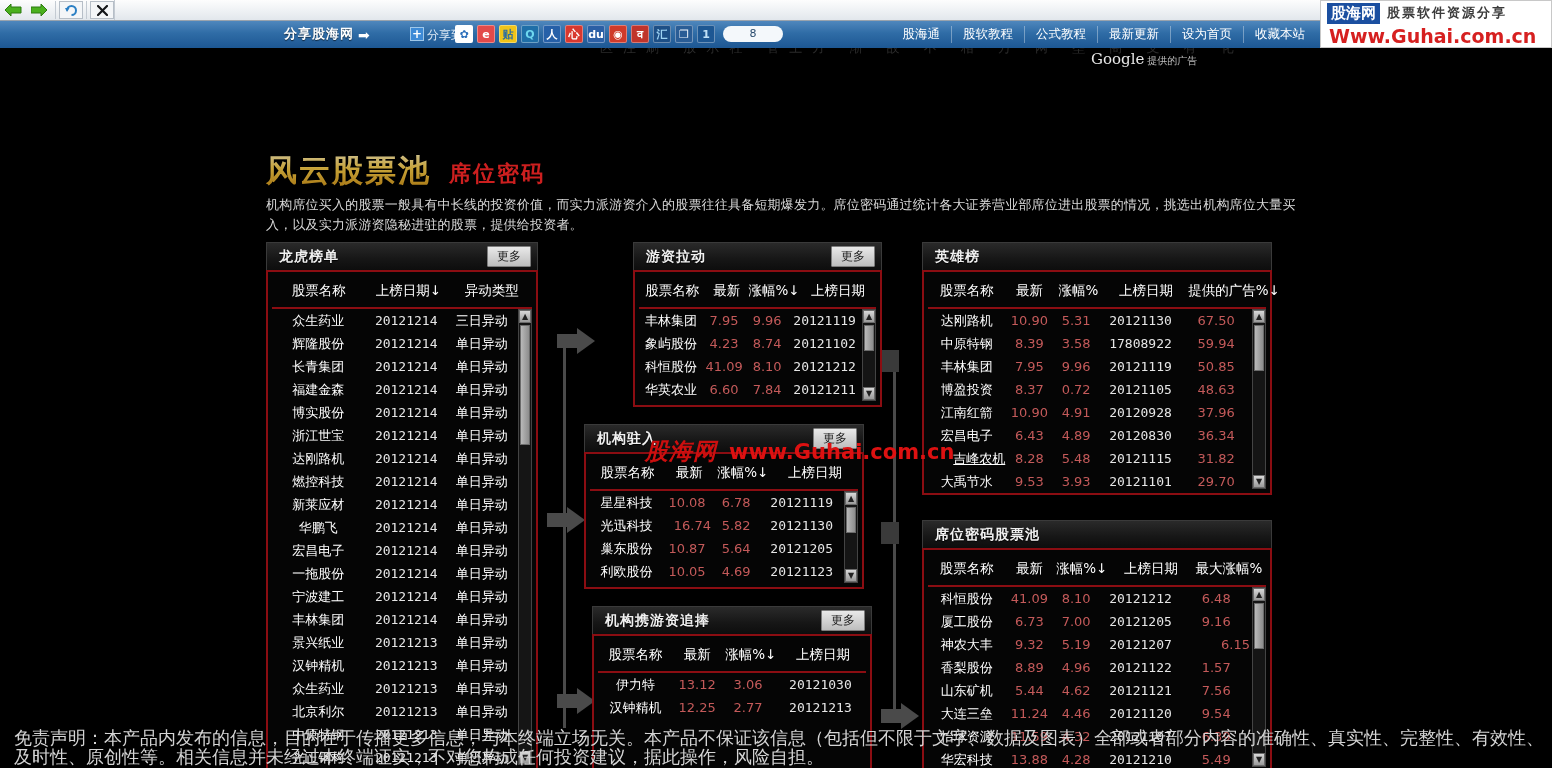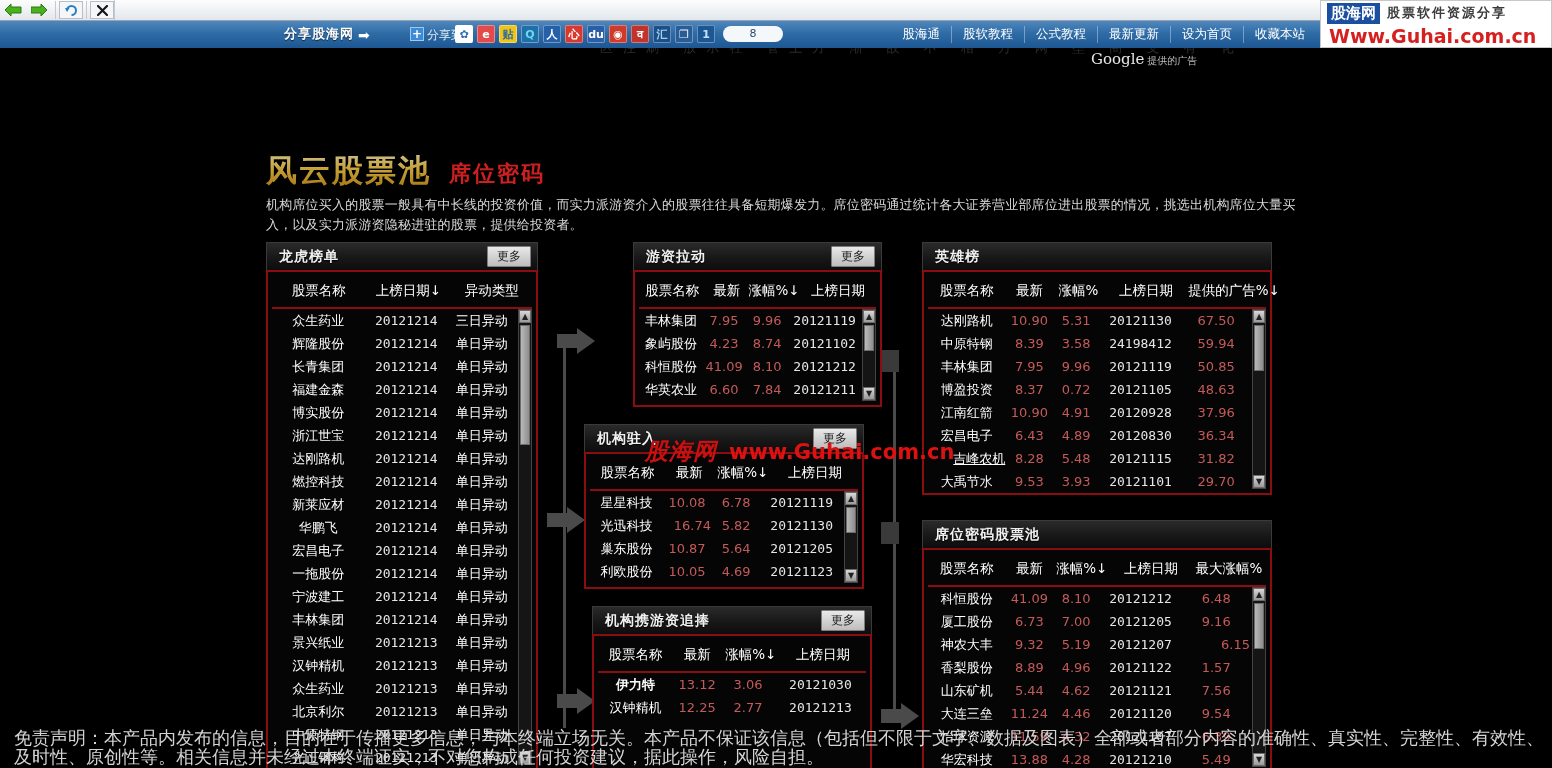--- a/index.html
+++ b/index.html
@@ -609,21 +609,21 @@
       <div class="rowsbox" style="height:102px;overflow:hidden;">
         <table class="grid">
           <colgroup>
               <col style="width:28%">
               <col style="width:18%">
               <col style="width:20%">
               <col style="width:34%">
             </colgroup>
           <tbody id="b-jigouyouzi">
               <tr>
-                <td class="c-name" style="text-align: center; font-weight: bold;">伊力特</td>
+                <td class="c-name" style="text-align: center;">伊力特</td>
                 <td class="c-num" style="text-align: center;">13.12</td>
                 <td class="c-num" style="text-align: center;">3.06</td>
                 <td class="c-date" style="text-align: center;">20121030</td>
               </tr>
               <tr>
                 <td class="c-name" style="text-align: center;">汉钟精机</td>
                 <td class="c-num" style="text-align: center;">12.25</td>
                 <td class="c-num" style="text-align: center;">2.77</td>
                 <td class="c-date" style="text-align: center;">20121213</td>
               </tr>
@@ -670,21 +670,21 @@
                 <td class="c-name" style="text-align: center;">达刚路机</td>
                 <td class="c-num" style="text-align: center;">10.90</td>
                 <td class="c-num" style="text-align: center;">5.31</td>
                 <td class="c-date" style="text-align: center;">20121130</td>
                 <td class="c-num" style="text-align: center;">67.50</td>
               </tr>
               <tr>
                 <td class="c-name" style="text-align: center;">中原特钢</td>
                 <td class="c-num" style="text-align: center;">8.39</td>
                 <td class="c-num" style="text-align: center;">3.58</td>
-                <td class="c-date" style="text-align: center;">24198412</td>
+                <td class="c-date" style="text-align: center;">17808922</td>
                 <td class="c-num" style="text-align: center;">59.94</td>
               </tr>
               <tr>
                 <td class="c-name" style="text-align: center;">丰林集团</td>
                 <td class="c-num" style="text-align: center;">7.95</td>
                 <td class="c-num" style="text-align: center;">9.96</td>
                 <td class="c-date" style="text-align: center;">20121119</td>
                 <td class="c-num" style="text-align: center;">50.85</td>
               </tr>
               <tr>

